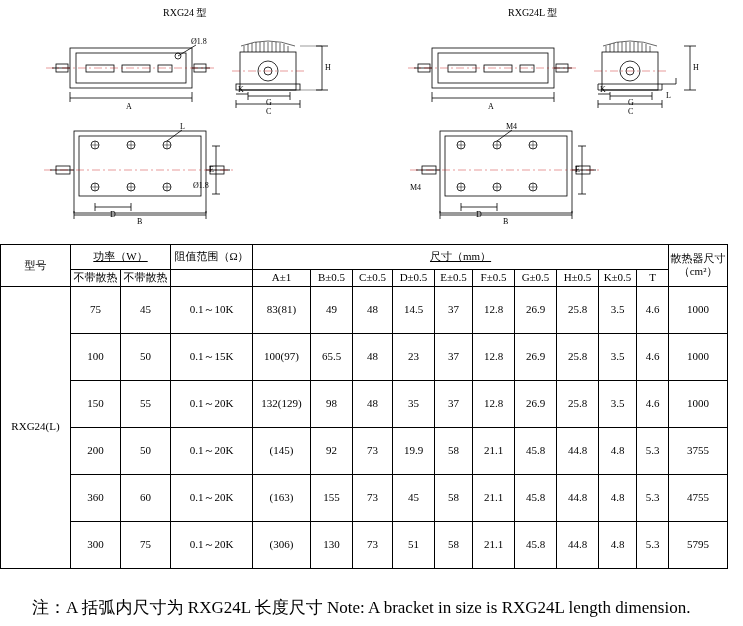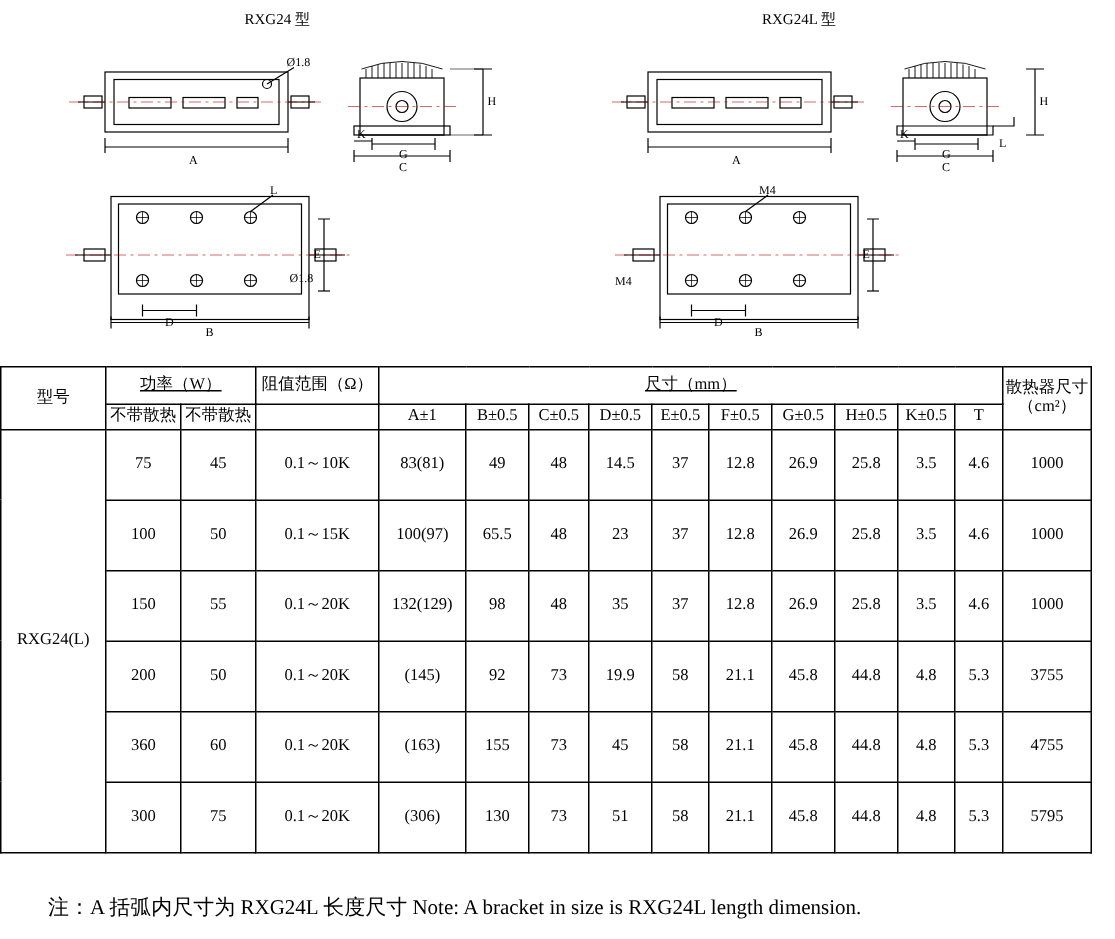--- a/index.html
+++ b/index.html
@@ -65,21 +65,21 @@
   }
   table.spec tbody td {
     height: 44px;
   }
   .hdr-tall { height: 22px; text-decoration: underline; }
 
   .note {
     position: absolute;
     left: 32px;
     top: 596px;
-    font-size: 14px;
+    font-size: 17px;
     font-family: "Liberation Serif", serif;
     white-space: nowrap;
   }
 </style>
 </head>
 <body>
 
 <div class="page">
 
   <div class="dwg-title" id="title-left">RXG24 型</div>

